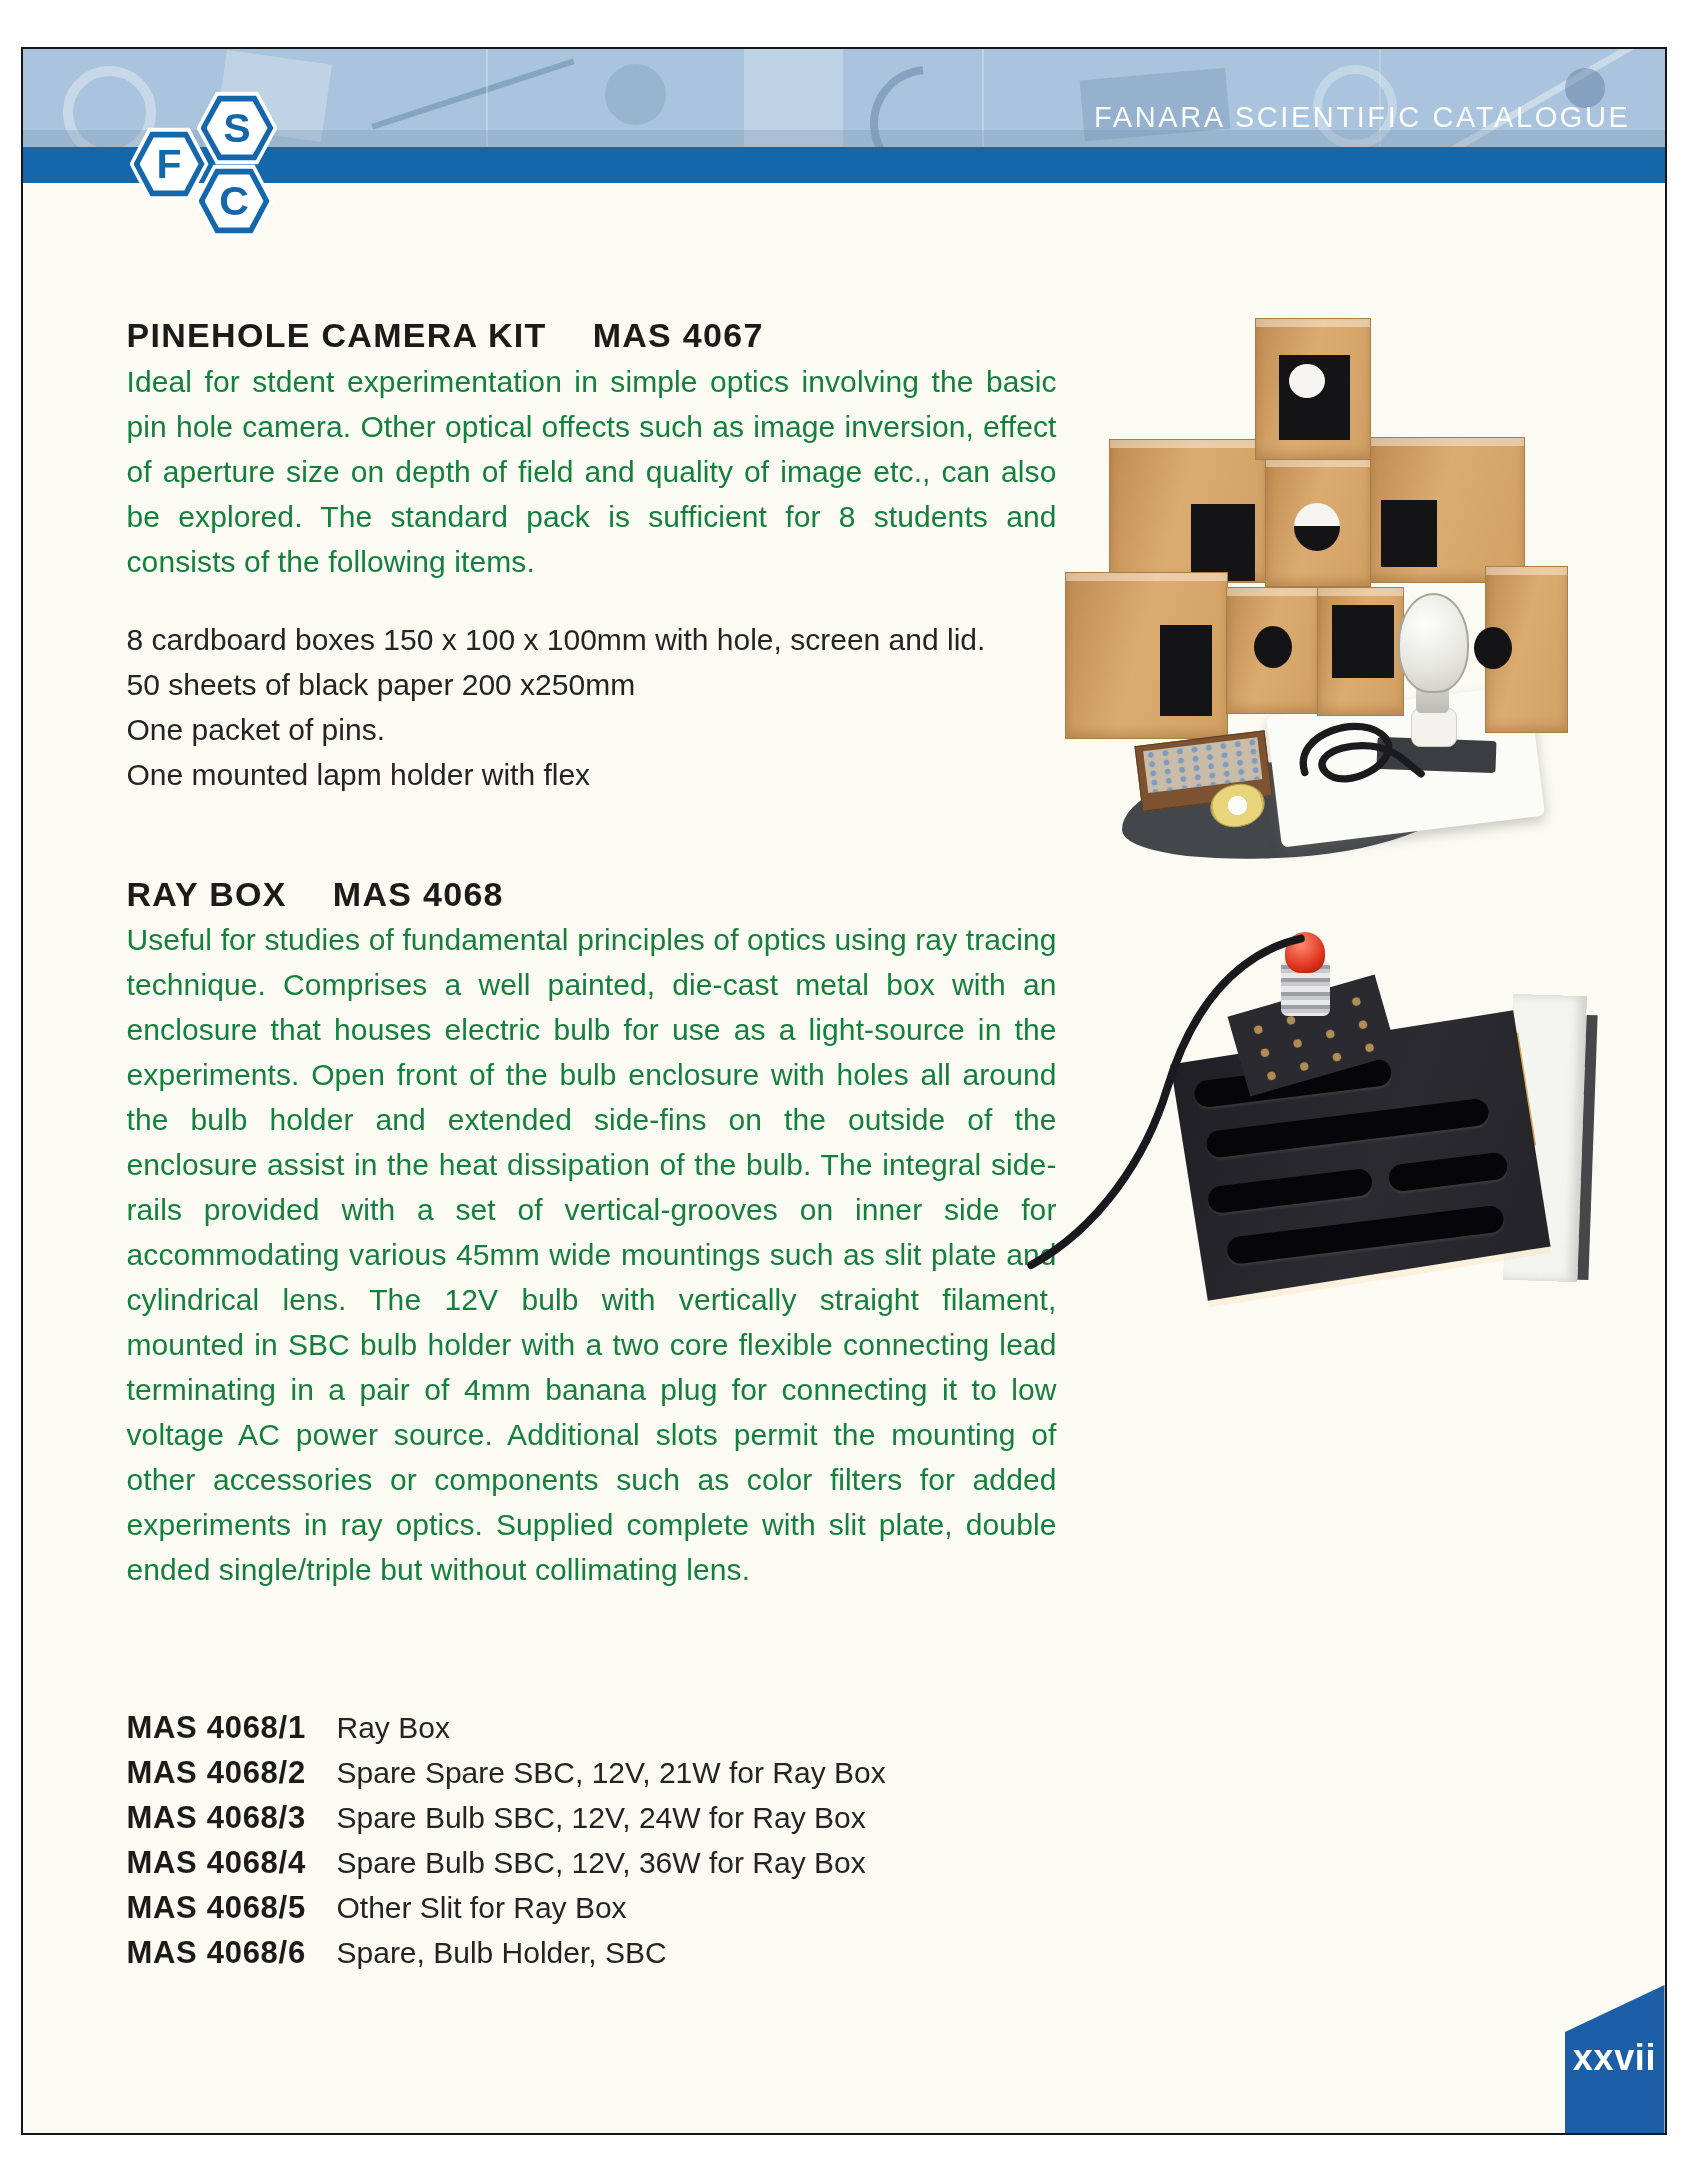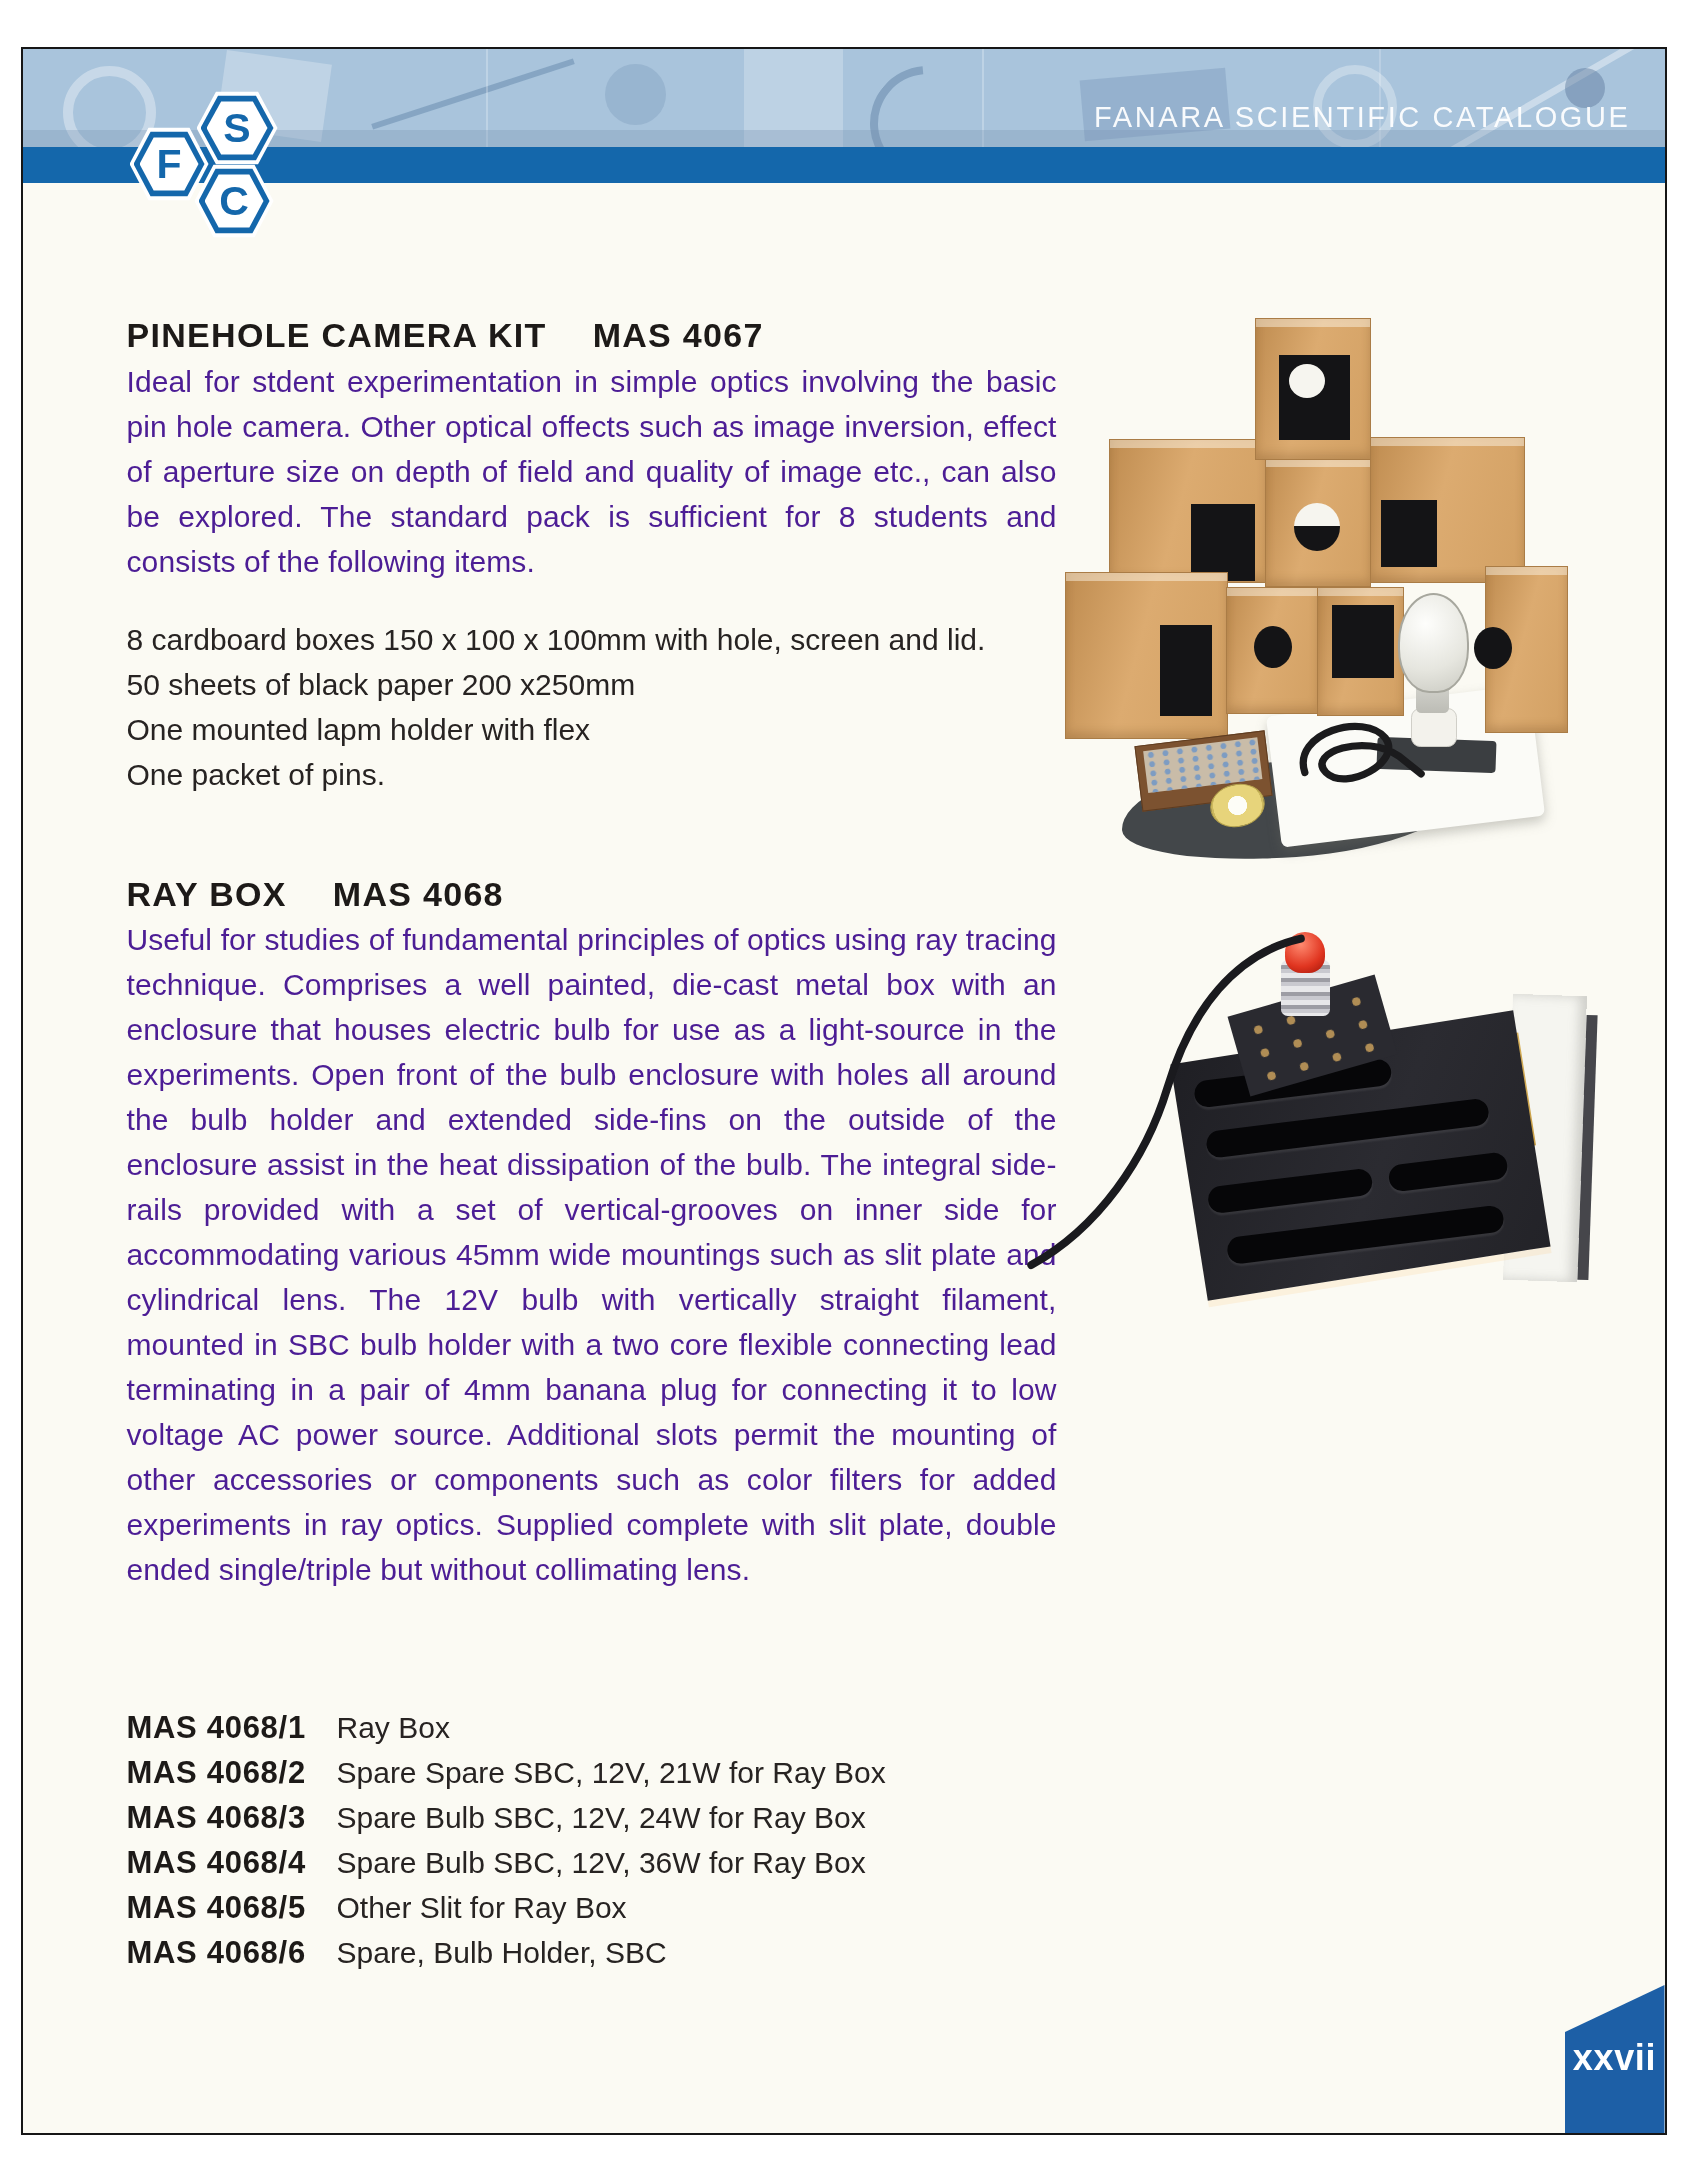--- a/index.html
+++ b/index.html
@@ -19,21 +19,21 @@
   .hex .h1,.hex .h2,.hex .h3{position:absolute;
     clip-path:polygon(0% 50%,24% 1%,76% 1%,100% 50%,76% 99%,24% 99%);}
   .hex .h1{inset:0;background:#ffffff;}
   .hex .h2{inset:4px;background:#1467ab;}
   .hex .h3{inset:10px;background:#ffffff;display:flex;align-items:center;justify-content:center;}
   .hex .ltr{color:#1467ab;font-weight:bold;font-size:41px;line-height:1;}
 
   
   .sec-head{position:absolute;font-size:34px;font-weight:bold;color:#1d1a18;letter-spacing:1.3px;white-space:nowrap;}
   .sec-head .code{margin-left:46px;}
-  .para{position:absolute;width:930px;font-size:30px;line-height:45px;color:#4c1d95;
+  .para{position:absolute;width:930px;font-size:30px;line-height:45px;color:#15803d;
     text-align:justify;letter-spacing:0.1px;}
   .linelist{position:absolute;font-size:30px;line-height:45px;color:#272322;white-space:nowrap;}
   .variants{position:absolute;}
   .vrow{display:flex;align-items:baseline;height:45px;}
   .vcode{font-weight:bold;font-size:31px;color:#1d1a18;width:210px;letter-spacing:0.7px;white-space:nowrap;}
   .vlabel{font-size:30px;color:#272322;white-space:nowrap;}
 
   
   .photo{position:absolute;}
   .box{position:absolute;background:linear-gradient(105deg,#bf8c50,#dcab70 45%,#d2a063);
@@ -125,22 +125,22 @@
     </div>
   </div>
 
   <div class="sec-head" style="left:104px;top:267px;">
     <span>PINEHOLE CAMERA KIT</span><span class="code">MAS 4067</span>
   </div>
   <div class="para" style="left:104px;top:310px;">Ideal for stdent experimentation in simple optics involving the basic pin hole camera. Other optical offects such as image inversion, effect of aperture size on depth of field and quality of image etc., can also be explored. The standard pack is sufficient for 8 students and consists of the following items.</div>
   <div class="linelist" style="left:104px;top:568px;">
     <div>8 cardboard boxes 150 x 100 x 100mm with hole, screen and lid.</div>
     <div>50 sheets of black paper 200 x250mm</div>
+    <div>One packet of pins.</div>
     <div>One mounted lapm holder with flex</div>
-    <div>One packet of pins.</div>
   </div>
 
   <div class="photo" style="left:1032px;top:255px;width:569px;height:576px;">
     <div class="mat" style="left:66px;top:457px;width:344px;height:96px;"></div>
     <div class="sheet" style="left:218px;top:396px;width:265px;height:132px;"></div>
     <div class="box" style="left:54px;top:135px;width:156px;height:142px;">
       <div class="bsq" style="left:81px;top:64px;width:64px;height:77px;"></div>
     </div>
     <div class="box" style="left:314px;top:133px;width:154px;height:144px;">
       <div class="bsq" style="left:11.2px;top:62px;width:56px;height:67px;"></div>

